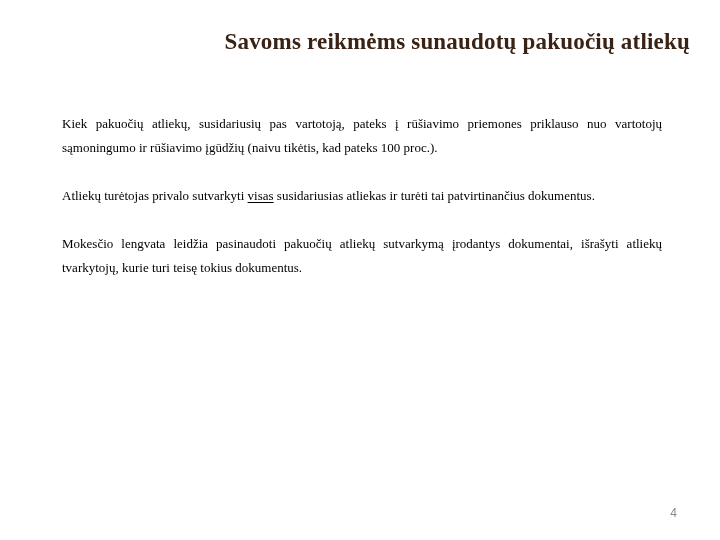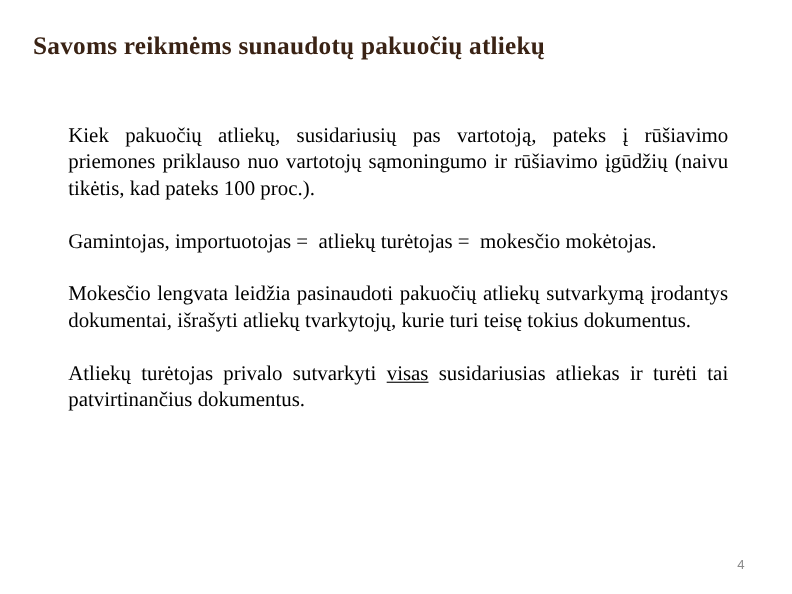--- a/index.html
+++ b/index.html
@@ -14,33 +14,33 @@
     background: #ffffff;
     font-family: "Liberation Serif", serif;
     overflow: hidden;
     box-sizing: border-box;
   }
   .title {
     position: absolute;
     top: 26px;
     left: 30px;
     right: 30px;
-    text-align: left;
+    text-align: right;
     font-weight: bold;
     font-size: 23px;
     line-height: 32px;
     letter-spacing: 0.2px;
   }
   .content {
     position: absolute;
     top: 112px;
     left: 62px;
     width: 600px;
     color: #000000;
-    font-size: 19px;
+    font-size: 13px;
     line-height: 24px;
   }
   .para {
     margin: 0 0 24px 0;
     text-align: justify;
     white-space: pre-wrap;
   }
   .u {
     text-decoration: underline;
     text-underline-offset: 2px;
@@ -58,20 +58,19 @@
 <body>
 
 <div class="slide">
 
   <header class="title" style="color: rgb(58, 35, 21);">
     <div>Savoms reikmėms sunaudotų pakuočių atliekų</div>
   </header>
 
   <main class="content" id="paragraphs">
       <p class="para"><span>Kiek pakuočių atliekų, susidariusių pas vartotoją, pateks į rūšiavimo priemones priklauso nuo vartotojų sąmoningumo ir rūšiavimo įgūdžių (naivu tikėtis, kad pateks 100 proc.).</span></p>
-      <p class="para"><span>Gamintojas, importuotojas =  atliekų turėtojas =  mokesčio mokėtojas.</span></p>
+      <p class="para"><span>Atliekų turėtojas privalo sutvarkyti </span><span class="u">visas</span><span> susidariusias atliekas ir turėti tai patvirtinančius dokumentus.</span></p>
       <p class="para"><span>Mokesčio lengvata leidžia pasinaudoti pakuočių atliekų sutvarkymą įrodantys dokumentai, išrašyti atliekų tvarkytojų, kurie turi teisę tokius dokumentus.</span></p>
-      <p class="para"><span>Atliekų turėtojas privalo sutvarkyti </span><span class="u">visas</span><span> susidariusias atliekas ir turėti tai patvirtinančius dokumentus.</span></p>
     </main>
 
   <div class="page-number">4</div>
 
 </div>
 
 </body></html>

